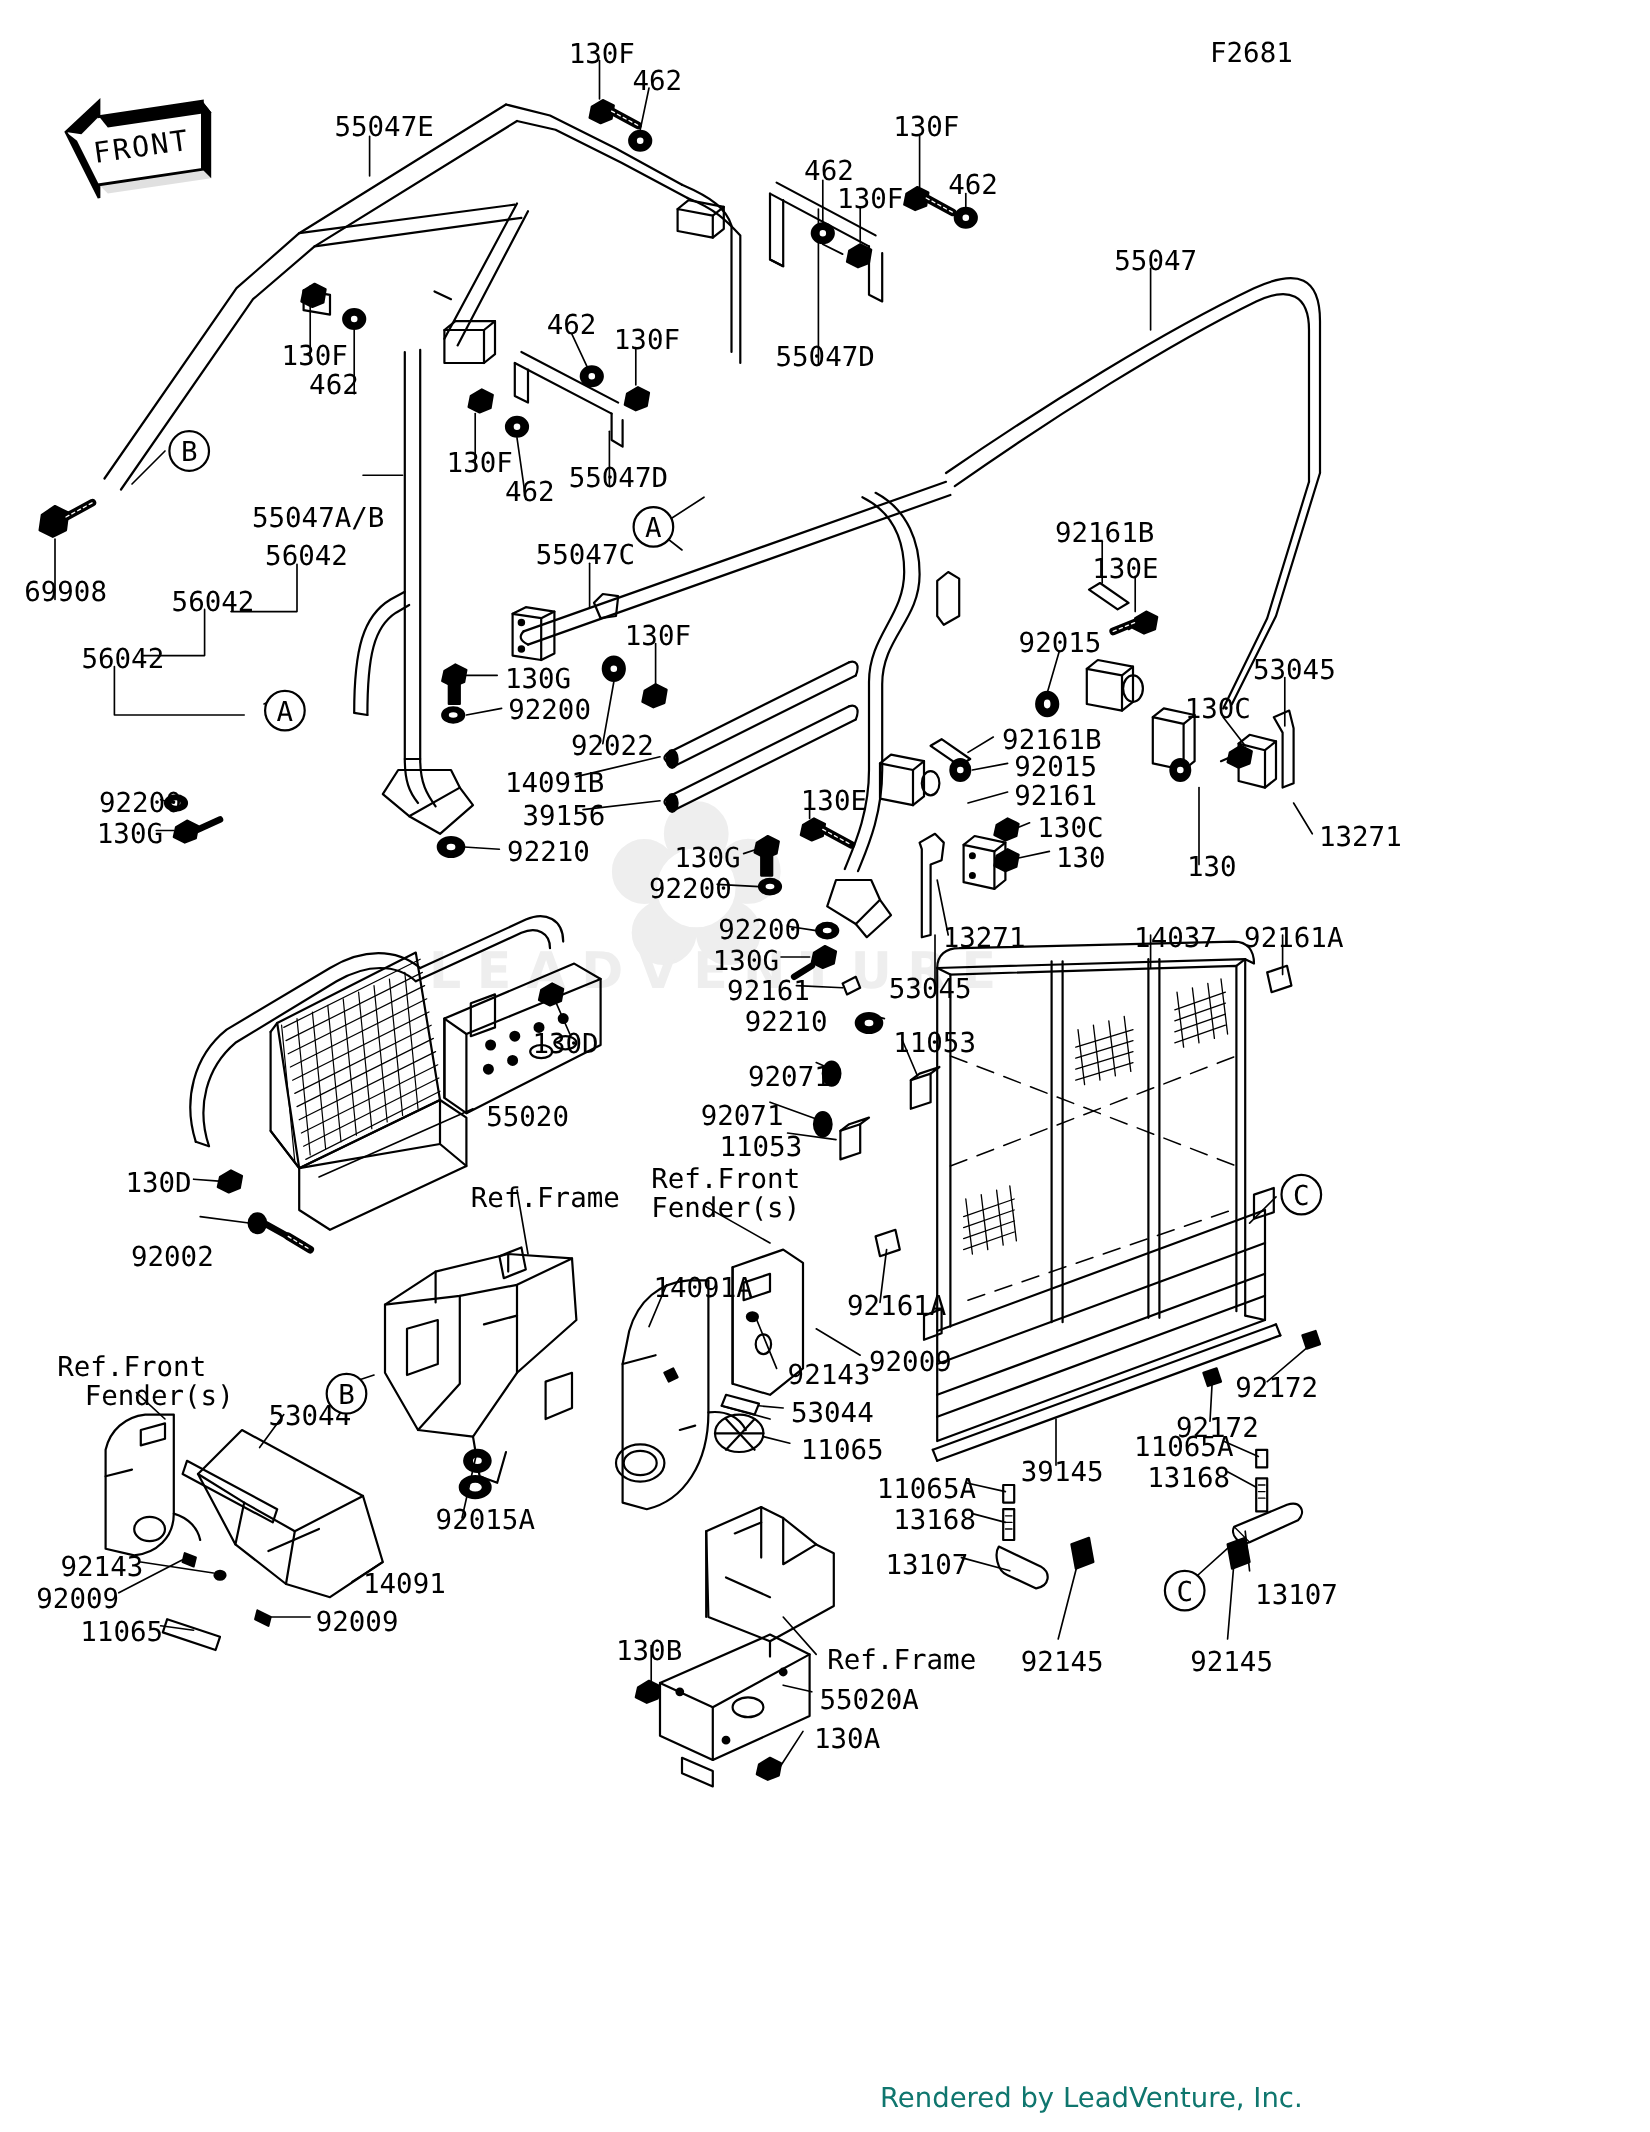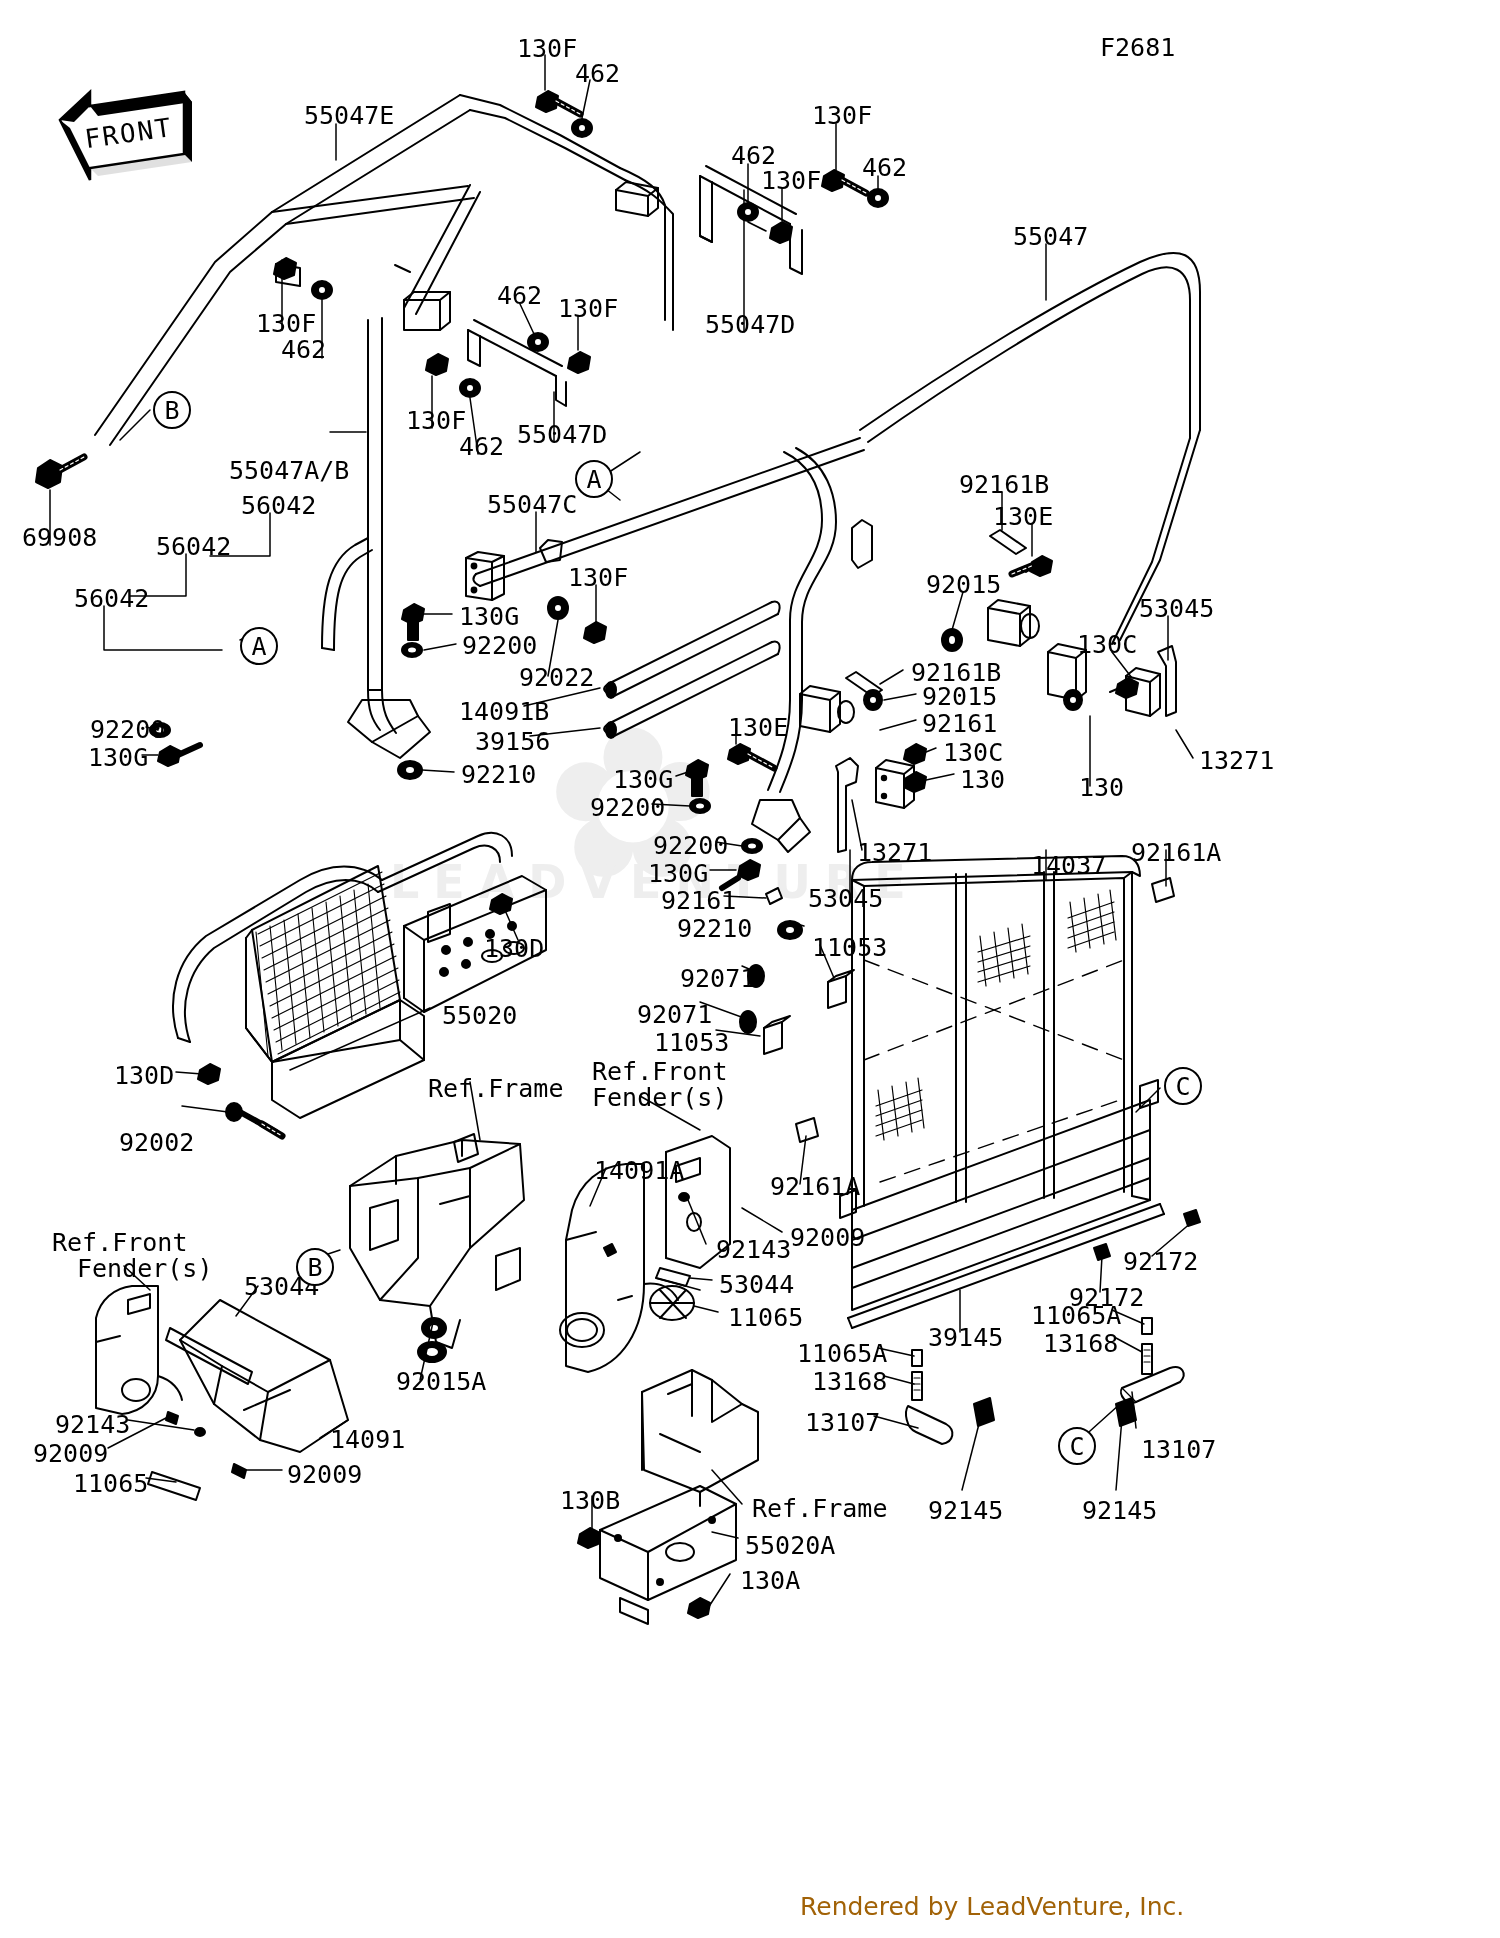--- a/index.html
+++ b/index.html
@@ -21,21 +21,21 @@
   }
   .diagnum{
     position:absolute;
     font-size:25px;
     font-family:"DejaVu Sans Mono","Liberation Mono",monospace;
     color:#000;white-space:nowrap;
   }
   .credit{
     position:absolute;
     font-family:"DejaVu Sans","Liberation Sans",sans-serif;
-    font-size:25px;color:#a16207;white-space:nowrap;
+    font-size:25px;color:#0f766e;white-space:nowrap;
   }
   .refcirc{
     position:absolute;
     width:38px;height:38px;border:2.2px solid #000;border-radius:50%;
     display:flex;align-items:center;justify-content:center;
     font-family:"DejaVu Sans Mono","Liberation Mono",monospace;
     font-size:25px;color:#000;background:#fff;
     box-sizing:border-box;
   }
   svg.art{position:absolute;left:0;top:0;width:1500px;height:1938px;}
@@ -756,21 +756,21 @@
       <div class="lbl" style="left: 461px; top: 762px;">92210</div>
       <div class="lbl" style="left: 728px; top: 715px;">130E</div>
       <div class="lbl" style="left: 613px; top: 767px;">130G</div>
       <div class="lbl" style="left: 590px; top: 795px;">92200</div>
       <div class="lbl" style="left: 653px; top: 833px;">92200</div>
       <div class="lbl" style="left: 648px; top: 861px;">130G</div>
       <div class="lbl" style="left: 661px; top: 888px;">92161</div>
       <div class="lbl" style="left: 857px; top: 840px;">13271</div>
       <div class="lbl" style="left: 808px; top: 886px;">53045</div>
       <div class="lbl" style="left: 677px; top: 916px;">92210</div>
-      <div class="lbl" style="left: 1031px; top: 840px; margin-top: 13px;">14037</div>
+      <div class="lbl" style="left: 1031px; top: 840px;">14037</div>
       <div class="lbl" style="left: 1131px; top: 840px;">92161A</div>
       <div class="lbl" style="left: 812px; top: 935px;">11053</div>
       <div class="lbl" style="left: 680px; top: 966px;">92071</div>
       <div class="lbl" style="left: 637px; top: 1002px;">92071</div>
       <div class="lbl" style="left: 654px; top: 1030px;">11053</div>
       <div class="lbl" style="left: 484px; top: 936px;">130D</div>
       <div class="lbl" style="left: 442px; top: 1003px;">55020</div>
       <div class="lbl" style="left: 114px; top: 1063px;">130D</div>
       <div class="lbl" style="left: 119px; top: 1130px;">92002</div>
       <div class="lbl" style="left: 428px; top: 1076px;">Ref.Frame</div>

